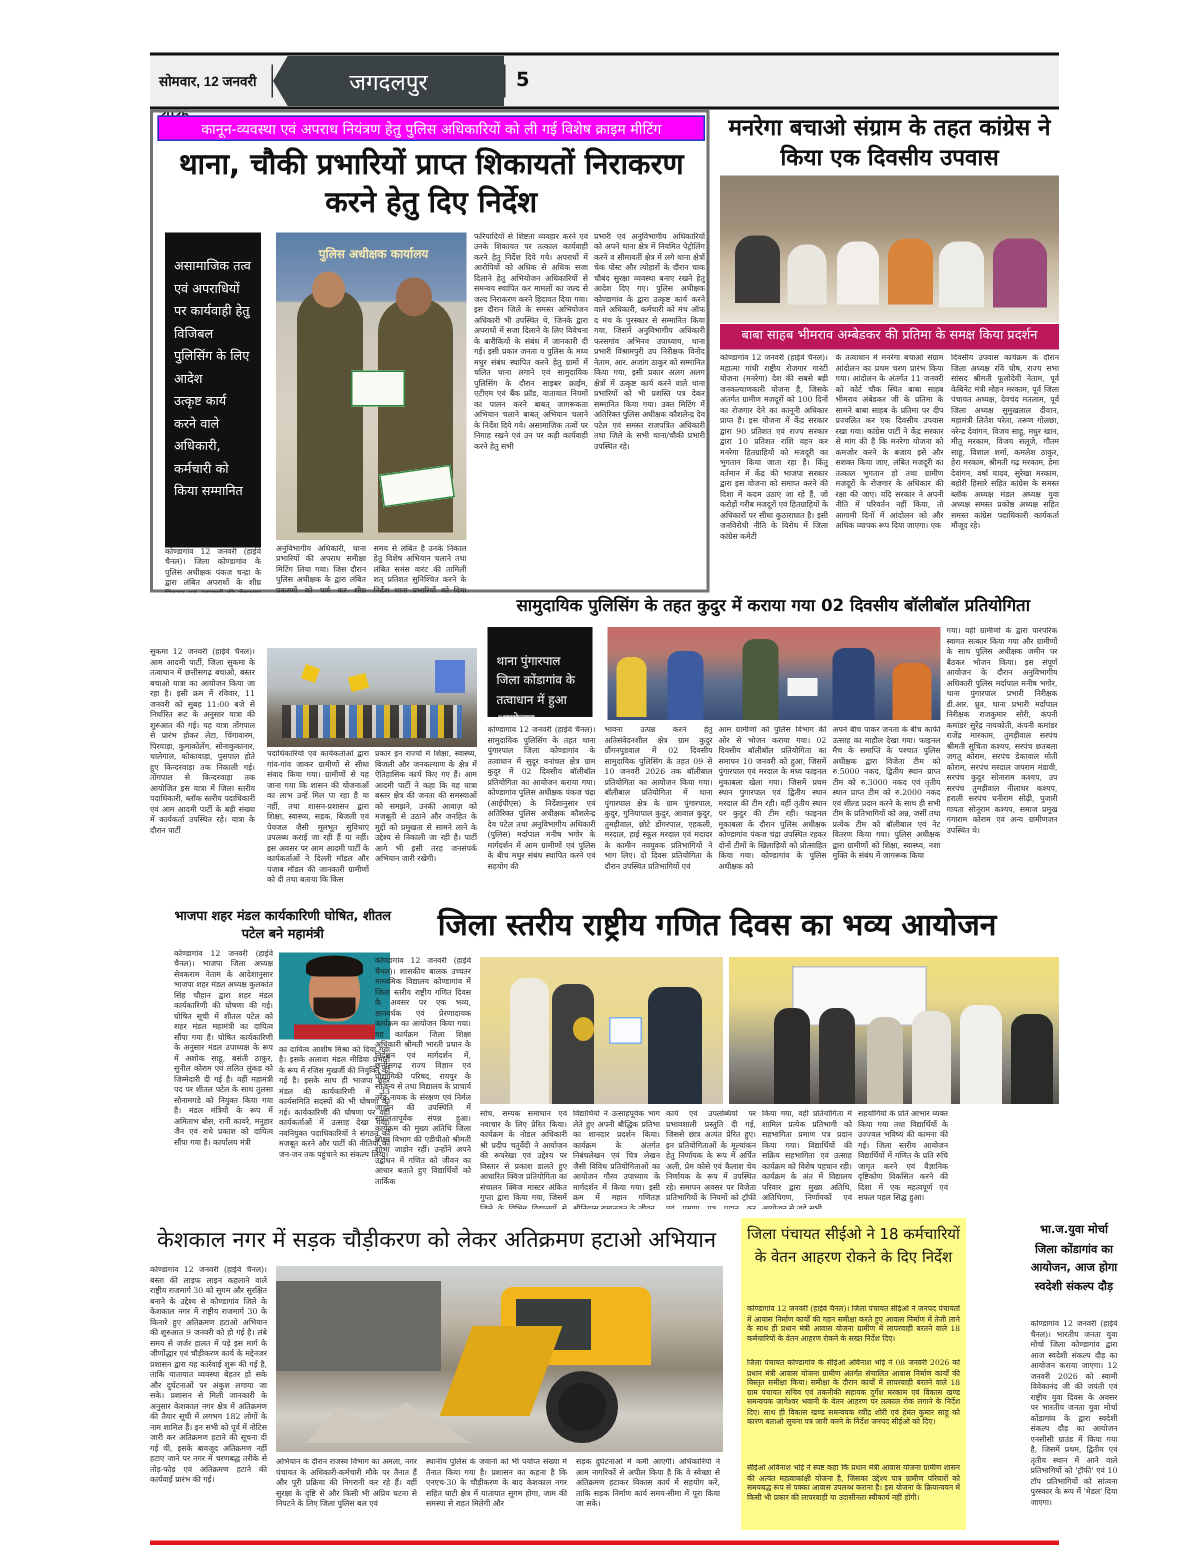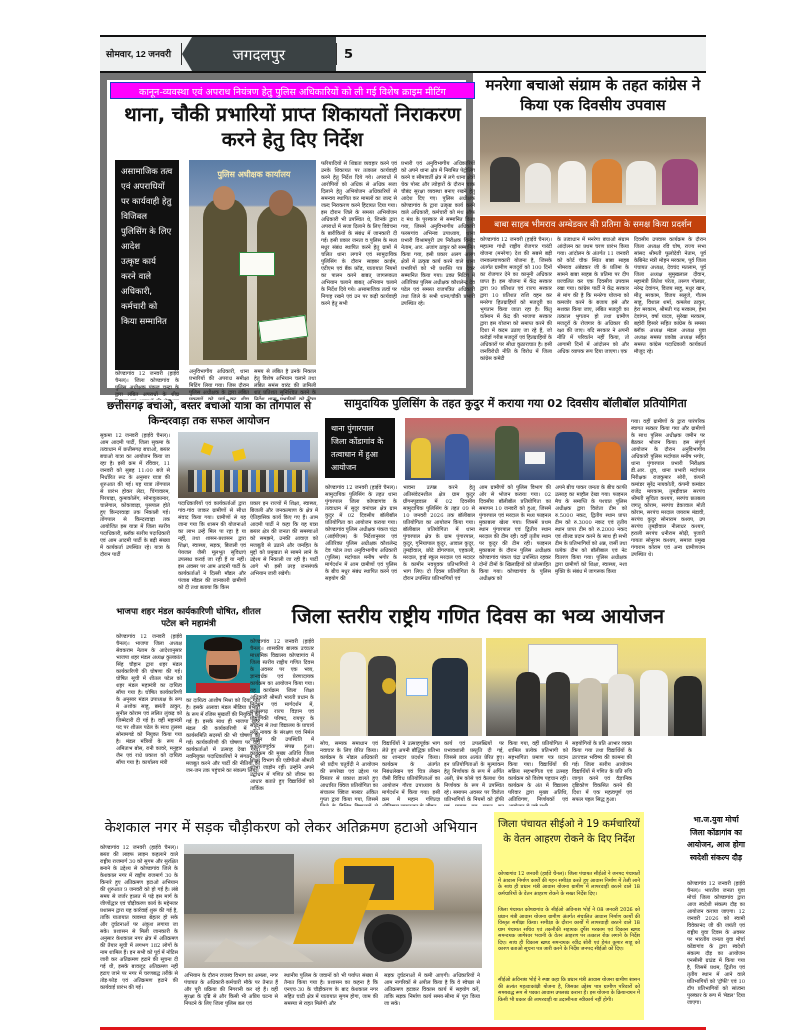--- a/index.html
+++ b/index.html
@@ -10,35 +10,35 @@
   .masthead { position: absolute; left: 0; top: 5px; width: 606px; height: 38px; border-top: 2px solid #111; border-bottom: 2px solid #111; background: #eef0f0; display: flex; align-items: center; }
   .mh-date { font-family: "Liberation Sans", sans-serif; font-size: 9px; font-weight: bold; padding: 0 6px; border-right: 1px solid #333; height: 22px; line-height: 22px; width: 82px; }
   .mh-paper { font-family: "DejaVu Sans", sans-serif; font-size: 12px; font-weight: bold; flex: 1; text-align: center; margin-left: -30px; }
   .mh-city { position: relative; width: 154px; height: 34px; background: #3b4244; color: #fff; font-family: "DejaVu Sans", sans-serif; font-weight: normal; font-size: 15px; display: flex; align-items: center; justify-content: center; clip-path: polygon(10px 0, 100% 0, 100% 100%, 10px 100%, 0 50%); }
   .mh-page { width: 24px; text-align: center; font-family: "DejaVu Sans", sans-serif; font-size: 13px; font-weight: bold; border-left: 1px solid #333; height: 22px; line-height: 22px; }
 
   .box { position: absolute; }
   .hl { font-family: "DejaVu Sans", sans-serif; font-weight: bold; text-align: center; line-height: 1.15; color: #111; }
   .col-text { font-size: 5.2px; line-height: 7px; color: #222; text-align: justify; overflow: hidden; }
   .photo { position: absolute; overflow: hidden; }
-  .sidebar-black { background: #111; color: #fff; font-family: "DejaVu Sans", sans-serif; font-size: 10px; line-height: 17px; padding: 4px 6px; position: absolute; }
+  .sidebar-black { background: #111; color: #fff; font-family: "DejaVu Sans", sans-serif; font-size: 10px; line-height: 17px; padding: 16px 6px; position: absolute; }
   .rule-red { position: absolute; left: 0; width: 606px; height: 3px; background: #e0161a; }
 </style>
 </head>
 <body>
 
 <div class="page">
 
   <div class="masthead">
     <div class="mh-date">सोमवार, 12 जनवरी 2026</div>
     <div class="mh-city">जगदलपुर</div>
     <div class="mh-page">5</div>
   </div>
 
-  <div class="box" style="left:0;top:43px;width:373px;height:322px;border:7px solid #737373;">
+  <div class="box" style="left:0;top:43px;width:373px;height:322px;border:2px solid #737373;">
     <div style="position:absolute;left:3px;top:2px;width:365px;height:17px;background:#ff00ff;color:#fff;font-family:'DejaVu Sans',sans-serif;font-size:9.5px;line-height:17px;text-align:center;white-space:nowrap;overflow:hidden;border:1px solid #1a3cc8;">कानून-व्यवस्था एवं अपराध नियंत्रण हेतु पुलिस अधिकारियों को ली गई विशेष क्राइम मीटिंग</div>
     <div class="hl" style="position:absolute;left:4px;top:22px;width:363px;font-size:19.5px;line-height:25px;">थाना, चौकी प्रभारियों प्राप्त शिकायतों निराकरण करने हेतु दिए निर्देश</div>
     <div class="sidebar-black" style="left:8px;top:80px;width:64px;height:210px;font-size:8.5px;line-height:15px;">
       <div>असामाजिक तत्व एवं अपराधियों पर कार्यवाही हेतु विजिबल पुलिसिंग के लिए आदेश</div>
       <div>उत्कृष्ट कार्य करने वाले अधिकारी, कर्मचारी को किया सम्मानित</div>
     </div>
     <div class="photo" style="left:82px;top:80px;width:127px;height:205px;background:linear-gradient(180deg,#5b7da6 0%,#8299ba 22%,#c9c4b8 23%,#d8d2c4 60%,#cbc2ac 100%);text-decoration:underline;">
       <div style="position:absolute;left:10px;top:8px;width:110px;color:#f4e7b0;font-family:'DejaVu Sans',sans-serif;font-size:8px;font-weight:bold;text-align:center;">पुलिस अधीक्षक कार्यालय</div>
       <div style="position:absolute;left:14px;top:38px;width:44px;height:162px;background:#5a5236;border-radius:20px 20px 0 0;"></div>
       <div style="position:absolute;left:24px;top:26px;width:22px;height:24px;background:#b88561;border-radius:50%;"></div>
@@ -57,28 +57,27 @@
   <div class="box" style="left:380px;top:43px;width:226px;height:322px;">
     <div class="hl" style="position:absolute;left:0;top:2px;width:226px;font-size:15px;line-height:20px;">मनरेगा बचाओ संग्राम के तहत कांग्रेस ने किया एक दिवसीय उपवास</div>
     <div class="photo" style="left:0;top:44px;width:226px;height:98px;background:linear-gradient(180deg,#8f8371 0%,#a08e78 35%,#c7b89f 60%,#e8e2d6 100%);">
       <div style="position:absolute;left:10px;top:40px;width:30px;height:45px;background:#3d3c3a;border-radius:12px 12px 0 0;"></div>
       <div style="position:absolute;left:45px;top:46px;width:26px;height:40px;background:#eae7e1;border-radius:12px 12px 0 0;"></div>
       <div style="position:absolute;left:78px;top:44px;width:28px;height:42px;background:#f2efea;border-radius:12px 12px 0 0;"></div>
       <div style="position:absolute;left:112px;top:42px;width:30px;height:44px;background:#d8843a;border-radius:12px 12px 0 0;"></div>
       <div style="position:absolute;left:146px;top:44px;width:30px;height:44px;background:#eeece6;border-radius:12px 12px 0 0;"></div>
       <div style="position:absolute;left:182px;top:42px;width:36px;height:46px;background:#9c4a7a;border-radius:12px 12px 0 0;"></div>
     </div>
-    <div style="position:absolute;left:0;top:143px;width:226px;height:17px;background:#c2410c;color:#fff;font-family:'DejaVu Sans',sans-serif;font-size:8.6px;line-height:17px;text-align:center;white-space:nowrap;overflow:hidden;">बाबा साहब भीमराव अम्बेडकर की प्रतिमा के समक्ष किया प्रदर्शन</div>
+    <div style="position:absolute;left:0;top:143px;width:226px;height:17px;background:#be185d;color:#fff;font-family:'DejaVu Sans',sans-serif;font-size:8.6px;line-height:17px;text-align:center;white-space:nowrap;overflow:hidden;">बाबा साहब भीमराव अम्बेडकर की प्रतिमा के समक्ष किया प्रदर्शन</div>
     <div class="col-text" style="position:absolute;left:0;top:163px;width:72px;height:156px;">कोण्डागांव 12 जनवरी (हाईवे चैनल)। महात्मा गांधी राष्ट्रीय रोजगार गारंटी योजना (मनरेगा) देश की सबसे बड़ी जनकल्याणकारी योजना है, जिसके अंतर्गत ग्रामीण मजदूरों को 100 दिनों का रोजगार देने का कानूनी अधिकार प्राप्त है। इस योजना में केंद्र सरकार द्वारा 90 प्रतिशत एवं राज्य सरकार द्वारा 10 प्रतिशत राशि वहन कर मनरेगा हितग्राहियों को मजदूरी का भुगतान किया जाता रहा है। किंतु वर्तमान में केंद्र की भाजपा सरकार द्वारा इस योजना को समाप्त करने की दिशा में कदम उठाए जा रहे हैं, जो करोड़ों गरीब मजदूरों एवं हितग्राहियों के अधिकारों पर सीधा कुठाराघात है। इसी जनविरोधी नीति के विरोध में जिला कांग्रेस कमेटी</div>
     <div class="col-text" style="position:absolute;left:77px;top:163px;width:72px;height:156px;">के तत्वाधान में मनरेगा बचाओ संग्राम आंदोलन का प्रथम चरण प्रारंभ किया गया। आंदोलन के अंतर्गत 11 जनवरी को कोर्ट चौक स्थित बाबा साहब भीमराव अंबेडकर जी के प्रतिमा के सामने बाबा साहब के प्रतिमा पर दीप प्रज्वलित कर एक दिवसीय उपवास रखा गया। कांग्रेस पार्टी ने केंद्र सरकार से मांग की है कि मनरेगा योजना को कमजोर करने के बजाय इसे और सशक्त किया जाए, लंबित मजदूरी का तत्काल भुगतान हो तथा ग्रामीण मजदूरों के रोजगार के अधिकार की रक्षा की जाए। यदि सरकार ने अपनी नीति में परिवर्तन नहीं किया, तो आगामी दिनों में आंदोलन को और अधिक व्यापक रूप दिया जाएगा। एक</div>
     <div class="col-text" style="position:absolute;left:154px;top:163px;width:72px;height:156px;">दिवसीय उपवास कार्यक्रम के दौरान जिला अध्यक्ष रवि घोष, राज्य सभा सांसद श्रीमती फूलोदेवी नेताम, पूर्व केबिनेट मंत्री मोहन मरकाम, पूर्व जिला पंचायत अध्यक्ष, देवचंद मतलाम, पूर्व जिला अध्यक्ष सुमुखलाल दीवान, महामंत्री लितेश परेता, तरूण गोलछा, नरेन्द्र देवांगन, विजय साहू, मधुर खान, मीतू मरकाम, विजय सलूजे, गौतम साहू, विशाल शर्मा, कमलेश ठाकुर, हेरा मरकाम, श्रीमती गढ़ मरकाम, हेमा देवांगन, वर्षा यादव, सुरेखा मरकाम, बहोरी हिसारे सहित कांग्रेस के समस्त ब्लॉक अध्यक्ष मंडल अध्यक्ष युवा अध्यक्ष समस्त प्रकोष्ठ अध्यक्ष सहित समस्त कांग्रेस पदाधिकारी कार्यकर्ता मौजूद रहे।</div>
   </div>
 
   <div class="box" style="left:0;top:368px;width:218px;height:205px;">
-    <div class="hl" style="position:absolute;left:0;top:0;width:218px;font-size:10.5px;line-height:15px;">छत्तीसगढ़ बचाओ, बस्तर बचाओ यात्रा का तोंगपाल से किन्दरवाड़ा तक सफल आयोजन</div>
     <div class="col-text" style="position:absolute;left:0;top:34px;width:70px;height:168px;">सुकमा 12 जनवरी (हाईवे चैनल)। आम आदमी पार्टी, जिला सुकमा के तत्वाधान में छत्तीसगढ़ बचाओ, बस्तर बचाओ यात्रा का आयोजन किया जा रहा है। इसी क्रम में रविवार, 11 जनवरी को सुबह 11:00 बजे से निर्धारित रूट के अनुसार यात्रा की शुरुआत की गई। यह यात्रा तोंगपाल से प्रारंभ होकर लेटा, चिंगावारम, पिरयाड़ा, कुमाकोलेंग, सोनाकुकानार, चालेगाल, कोकावाड़ा, पुसपाल होते हुए किन्दरवाड़ा तक निकाली गई। तोंगपाल से किन्दरवाड़ा तक आयोजित इस यात्रा में जिला स्तरीय पदाधिकारी, ब्लॉक स्तरीय पदाधिकारी एवं आम आदमी पार्टी के बड़ी संख्या में कार्यकर्ता उपस्थित रहे। यात्रा के दौरान पार्टी</div>
     <div class="photo" style="left:78px;top:34px;width:140px;height:66px;background:linear-gradient(180deg,#c9d2d8 0%,#b9bec0 40%,#7b7466 70%,#5d5347 100%);">
       <div style="position:absolute;left:24px;top:12px;width:10px;height:10px;background:#f0c419;transform:rotate(20deg);"></div>
       <div style="position:absolute;left:55px;top:18px;width:12px;height:10px;background:#f0c419;transform:rotate(-15deg);"></div>
       <div style="position:absolute;left:112px;top:8px;width:20px;height:22px;background:#5b7fd6;"></div>
       <div style="position:absolute;left:10px;top:38px;width:120px;height:22px;background:repeating-linear-gradient(90deg,#2c2c2c 0 6px,#e6e3dd 6px 9px,#3b74c4 9px 14px,#f0c419 14px 18px);opacity:.8;"></div>
     </div>
     <div class="col-text" style="position:absolute;left:78px;top:102px;width:68px;height:100px;">पदाधिकारियों एवं कार्यकर्ताओं द्वारा गांव-गांव जाकर ग्रामीणों से सीधा संवाद किया गया। ग्रामीणों से यह जाना गया कि शासन की योजनाओं का लाभ उन्हें मिल पा रहा है या नहीं, तथा शासन-प्रशासन द्वारा शिक्षा, स्वास्थ्य, सड़क, बिजली एवं पेयजल जैसी मूलभूत सुविधाएं उपलब्ध कराई जा रही हैं या नहीं। इस अवसर पर आम आदमी पार्टी के कार्यकर्ताओं ने दिल्ली मॉडल और पंजाब मॉडल की जानकारी ग्रामीणों को दी तथा बताया कि किस</div>
     <div class="col-text" style="position:absolute;left:150px;top:102px;width:68px;height:100px;">प्रकार इन राज्यों में शिक्षा, स्वास्थ्य, बिजली और जनकल्याण के क्षेत्र में ऐतिहासिक कार्य किए गए हैं। आम आदमी पार्टी ने कहा कि यह यात्रा बस्तर क्षेत्र की जनता की समस्याओं को समझने, उनकी आवाज़ को मजबूती से उठाने और जनहित के मुद्दों को प्रमुखता से सामने लाने के उद्देश्य से निकाली जा रही है। पार्टी आगे भी इसी तरह जनसंपर्क अभियान जारी रखेगी।</div>
   </div>
@@ -149,21 +148,21 @@
       <div style="position:absolute;left:120px;top:40px;width:60px;height:60px;background:#e0a816;transform:skewX(-20deg);"></div>
       <div style="position:absolute;left:180px;top:70px;width:48px;height:48px;background:#1f1f1f;border-radius:50%;border:8px solid #2a2a2a;"></div>
       <div style="position:absolute;left:20px;top:88px;width:110px;height:30px;background:#cfc9bd;clip-path:polygon(0 100%,20% 20%,40% 60%,60% 10%,80% 50%,100% 100%);"></div>
     </div>
     <div class="col-text" style="position:absolute;left:84px;top:160px;width:94px;height:50px;">अभियान के दौरान राजस्व विभाग का अमला, नगर पंचायत के अधिकारी-कर्मचारी मौके पर तैनात हैं और पूरी प्रक्रिया की निगरानी कर रहे हैं। वहीं सुरक्षा के दृष्टि से और किसी भी अप्रिय घटना से निपटने के लिए जिला पुलिस बल एवं</div>
     <div class="col-text" style="position:absolute;left:184px;top:160px;width:94px;height:50px;">स्थानीय पुलिस के जवानों को भी पर्याप्त संख्या में तैनात किया गया है। प्रशासन का कहना है कि एनएच-30 के चौड़ीकरण के बाद केशकाल नगर सहित घाटी क्षेत्र में यातायात सुगम होगा, जाम की समस्या से राहत मिलेगी और</div>
     <div class="col-text" style="position:absolute;left:284px;top:160px;width:96px;height:50px;">सड़क दुर्घटनाओं में कमी आएगी। अधिकारियों ने आम नागरिकों से अपील किया है कि वे स्वेच्छा से अतिक्रमण हटाकर विकास कार्य में सहयोग करें, ताकि सड़क निर्माण कार्य समय-सीमा में पूरा किया जा सके।</div>
   </div>
 
   <div class="box" style="left:394px;top:782px;width:150px;height:208px;background:#fffb8a;">
-    <div class="hl" style="position:absolute;left:4px;top:4px;width:142px;font-size:10px;line-height:15px;font-weight:normal;">जिला पंचायत सीईओ ने 19 कर्मचारियों के वेतन आहरण रोकने के दिए निर्देश</div>
+    <div class="hl" style="position:absolute;left:4px;top:4px;width:142px;font-size:10px;line-height:15px;font-weight:normal;">जिला पंचायत सीईओ ने 18 कर्मचारियों के वेतन आहरण रोकने के दिए निर्देश</div>
     <div class="col-text" style="position:absolute;left:4px;top:58px;width:142px;height:34px;font-size:5px;line-height:6.5px;">कोण्डागांव 12 जनवरी (हाईवे चैनल)। जिला पंचायत सीईओ ने जनपद पंचायतों में आवास निर्माण कार्यों की गहन समीक्षा करते हुए आवास निर्माण में तेजी लाने के साथ ही प्रधान मंत्री आवास योजना ग्रामीण में लापरवाही बरतने वाले 18 कर्मचारियों के वेतन आहरण रोकने के सख्त निर्देश दिए।</div>
     <div class="col-text" style="position:absolute;left:4px;top:94px;width:142px;height:68px;font-size:5px;line-height:6.5px;">जिला पंचायत कोण्डागांव के सीईओ अविनाश भोई ने 08 जनवरी 2026 को प्रधान मंत्री आवास योजना ग्रामीण अंतर्गत संचालित आवास निर्माण कार्यों की विस्तृत समीक्षा किया। समीक्षा के दौरान कार्यों में लापरवाही बरतने वाले 18 ग्राम पंचायत सचिव एवं तकनीकी सहायक दुर्गेश मरकाम एवं विकास खण्ड समन्वयक जागेश्वर भवानी के वेतन आहरण पर तत्काल रोक लगाने के निर्देश दिए। साथ ही विकास खण्ड समन्वयक रवींद्र शोरी एवं हेमंत कुमार साहू को कारण बताओ सूचना पत्र जारी करने के निर्देश जनपद सीईओ को दिए।</div>
     <div class="col-text" style="position:absolute;left:4px;top:164px;width:142px;height:40px;font-size:5px;line-height:6.5px;">सीईओ अविनाश भोई ने स्पष्ट कहा कि प्रधान मंत्री आवास योजना ग्रामीण शासन की अत्यंत महत्वाकांक्षी योजना है, जिसका उद्देश्य पात्र ग्रामीण परिवारों को समयबद्ध रूप से पक्का आवास उपलब्ध कराना है। इस योजना के क्रियान्वयन में किसी भी प्रकार की लापरवाही या उदासीनता स्वीकार्य नहीं होगी।</div>
   </div>
 
   <div class="box" style="left:548px;top:784px;width:58px;height:205px;margin-left:39px;">
     <div class="hl" style="position:absolute;left:0;top:0;width:58px;font-size:7.6px;line-height:12.5px;">भा.ज.युवा मोर्चा जिला कोंडागांव का आयोजन, आज होगा स्वदेशी संकल्प दौड़</div>
     <div class="col-text" style="position:absolute;left:0;top:66px;width:58px;height:136px;">कोण्डागांव 12 जनवरी (हाईवे चैनल)। भारतीय जनता युवा मोर्चा जिला कोण्डागांव द्वारा आज स्वदेशी संकल्प दौड़ का आयोजन कराया जाएगा। 12 जनवरी 2026 को स्वामी विवेकानंद जी की जयंती एवं राष्ट्रीय युवा दिवस के अवसर पर भारतीय जनता युवा मोर्चा कोंडागांव के द्वारा स्वदेशी संकल्प दौड़ का आयोजन एनसीसी ग्राउंड में किया गया है, जिसमें प्रथम, द्वितीय एवं तृतीय स्थान में आने वाले प्रतिभागियों को 'ट्रॉफी' एवं 10 टॉप प्रतिभागियों को सांत्वना पुरस्कार के रूप में 'मेडल' दिया जाएगा।</div>
   </div>
 

